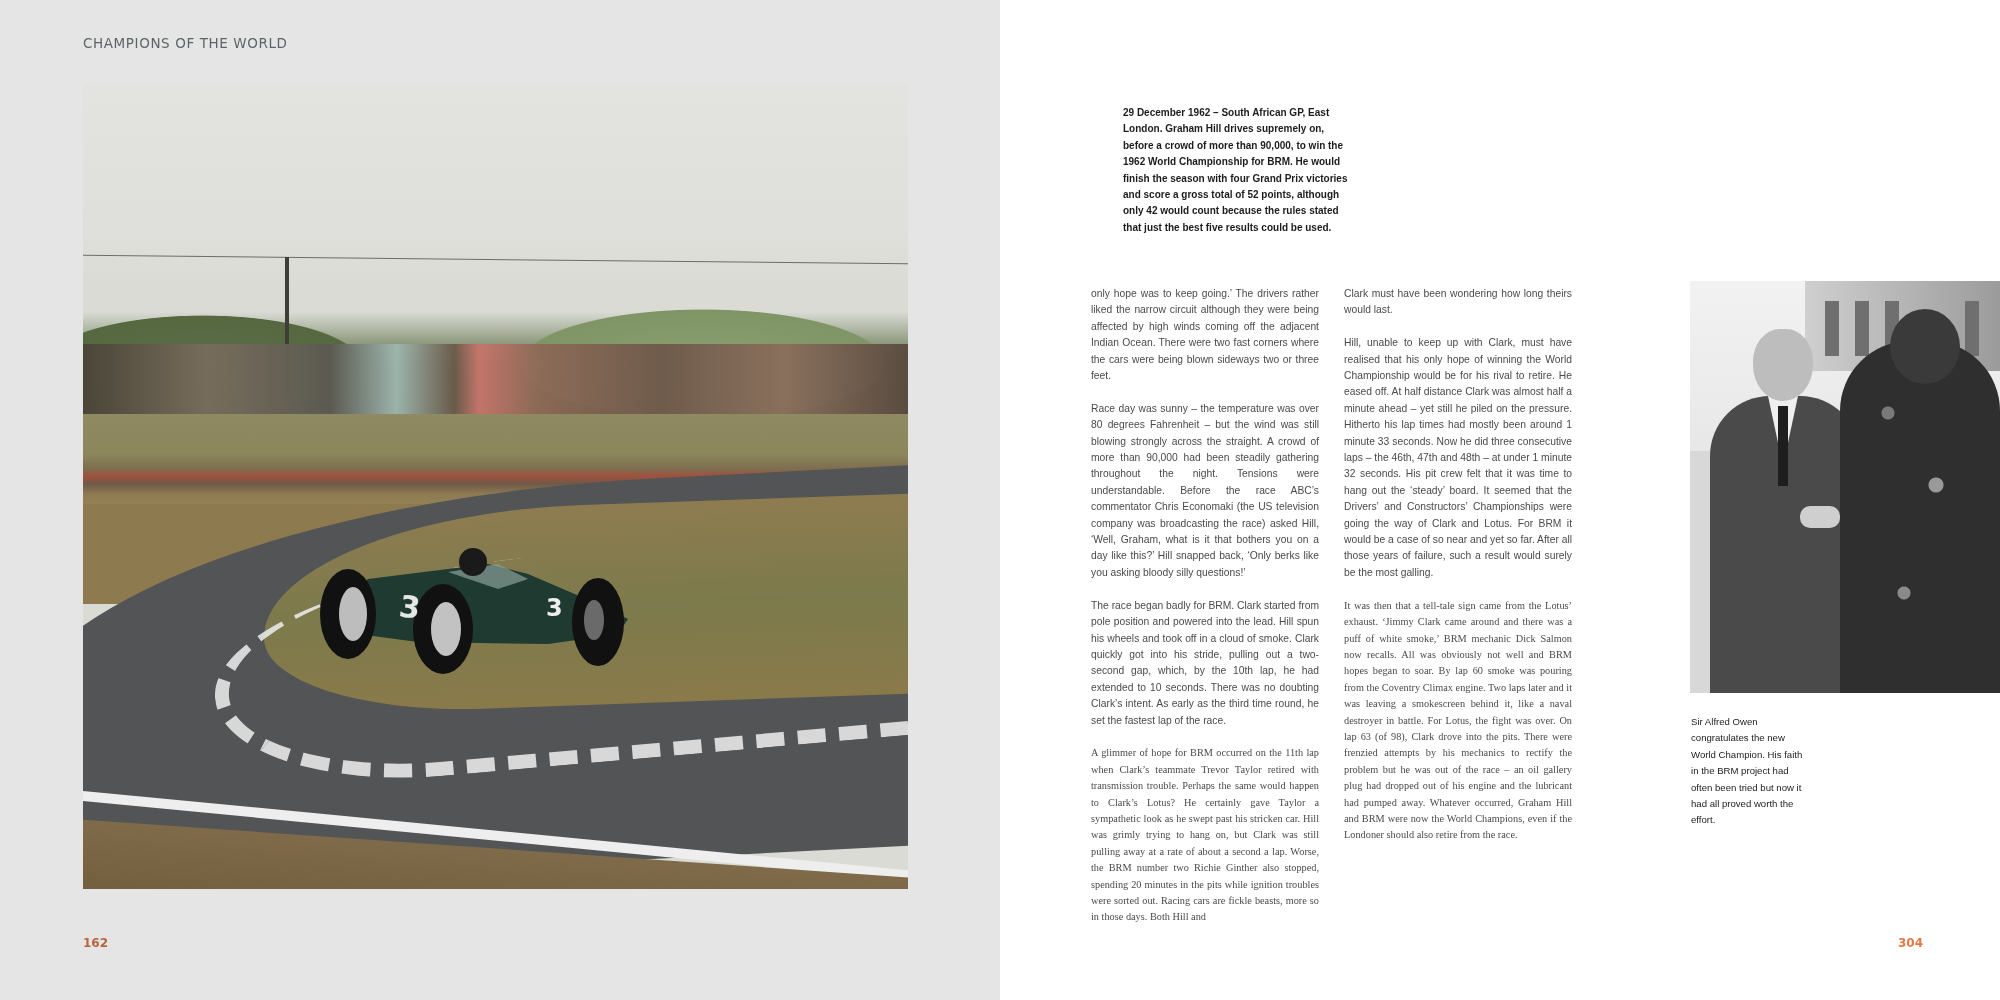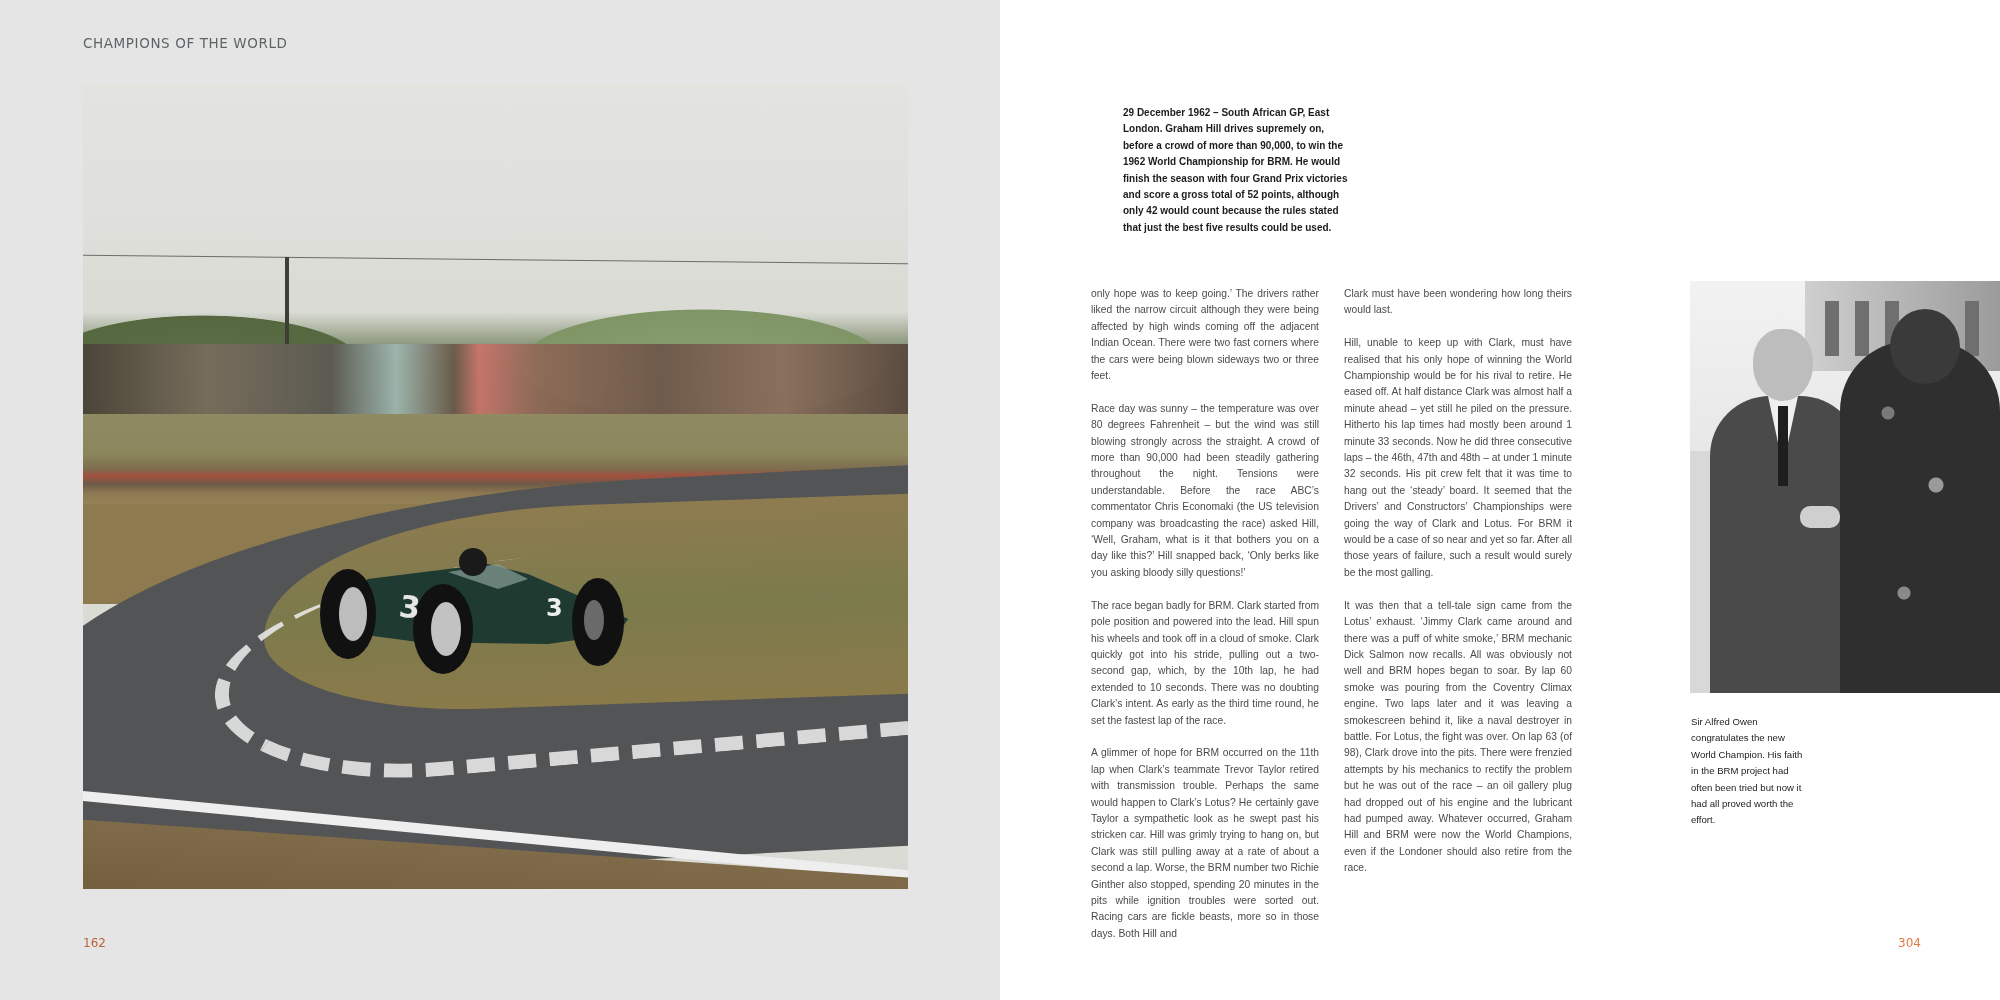--- a/index.html
+++ b/index.html
@@ -4,21 +4,21 @@
 <style>
   * { margin:0; padding:0; box-sizing:border-box; }
   html, body { width:2000px; height:1000px; overflow:hidden; }
   body { position:relative; font-family:"Liberation Sans", sans-serif; background:#ffffff; }
 
   .page-left { position:absolute; left:0; top:0; width:1000px; height:1000px; background:#e5e5e5; }
   .page-right { position:absolute; left:1000px; top:0; width:1000px; height:1000px; background:#ffffff; }
 
   .running-head { position:absolute; left:83px; top:35px; font-family:"DejaVu Sans", sans-serif; font-size:13.5px; letter-spacing:0.6px; color:#5c6566; }
 
-  .folio { position:absolute; top:936px; font-family:"DejaVu Sans", sans-serif; font-size:12px; font-weight:normal; }
+  .folio { position:absolute; top:936px; font-family:"DejaVu Sans", sans-serif; font-size:12px; font-weight:bold; }
   .folio.left { left:83px; color:#b8643c; }
   .folio.right { left:1898px; color:#e07a45; }
 
   
   .race-photo { position:absolute; left:83px; top:84px; width:825px; height:805px; overflow:hidden;
     background:linear-gradient(180deg, #e3e4e0 0%, #dfe0db 18%, #d9dbd4 25%); }
   .race-photo .hills { position:absolute; left:0; top:160px; width:825px; height:170px;
     background:
       radial-gradient(ellipse 300px 90px at 620px 120px, #8aa06f 0%, #7f9566 60%, transparent 61%),
       radial-gradient(ellipse 260px 80px at 120px 120px, #5d6e4b 0%, #56683f 60%, transparent 61%),
@@ -41,21 +41,21 @@
   .race-photo .bottom-grass { position:absolute; left:-10px; top:735px; width:860px; height:100px; background:linear-gradient(180deg,#7f6b49,#6e5a3a); transform:rotate(4deg); transform-origin:left top; }
   .race-photo .car { position:absolute; left:215px; top:450px; width:350px; height:140px; }
 
   
   .lead-caption { position:absolute; left:1091px; top:105px; width:230px; font-family:"Liberation Sans", sans-serif; font-size:10px; font-weight:bold; line-height:16.4px; color:#1c1c1c;margin-left:32px; }
 
   .body-col { position:absolute; top:286px; width:228px; font-family:"Liberation Sans", sans-serif; font-size:10.3px; line-height:16.4px; color:#4a4a4a; text-align:justify; hyphens:auto; }
   .body-col.c1 { left:1091px; }
   .body-col.c2 { left:1331px;margin-left:13px; }
   .body-col p { margin:0 0 16.4px 0; }
-  .body-col p:last-child { margin-bottom:0; }
+  .body-col p:last-child { margin-bottom:0;font-family:Liberation Serif, serif; }
 
   .bw-photo { position:absolute; left:1690px; top:281px; width:310px; height:412px; overflow:hidden;
     background:linear-gradient(180deg,#f2f2f2 0%,#e8e8e8 40%,#d8d8d8 100%); }
   .bw-photo .building { position:absolute; left:115px; top:0; width:200px; height:90px; background:linear-gradient(90deg,#cfcfcf,#9a9a9a); }
   .bw-photo .win { position:absolute; top:20px; width:14px; height:55px; background:#6f6f6f; }
   .bw-photo .suit { position:absolute; left:20px; top:115px; width:150px; height:300px; background:#4a4a4a; border-radius:60px 60px 0 0; }
   .bw-photo .shirt { position:absolute; left:78px; top:115px; width:30px; height:70px; background:#efefef; clip-path:polygon(0 0,100% 0,50% 100%); }
   .bw-photo .tie { position:absolute; left:88px; top:125px; width:10px; height:80px; background:#1e1e1e; }
   .bw-photo .head-man { position:absolute; left:63px; top:48px; width:60px; height:72px; background:#bdbdbd; border-radius:45% 45% 50% 50%; }
   .bw-photo .garland { position:absolute; left:150px; top:60px; width:160px; height:360px; background:

